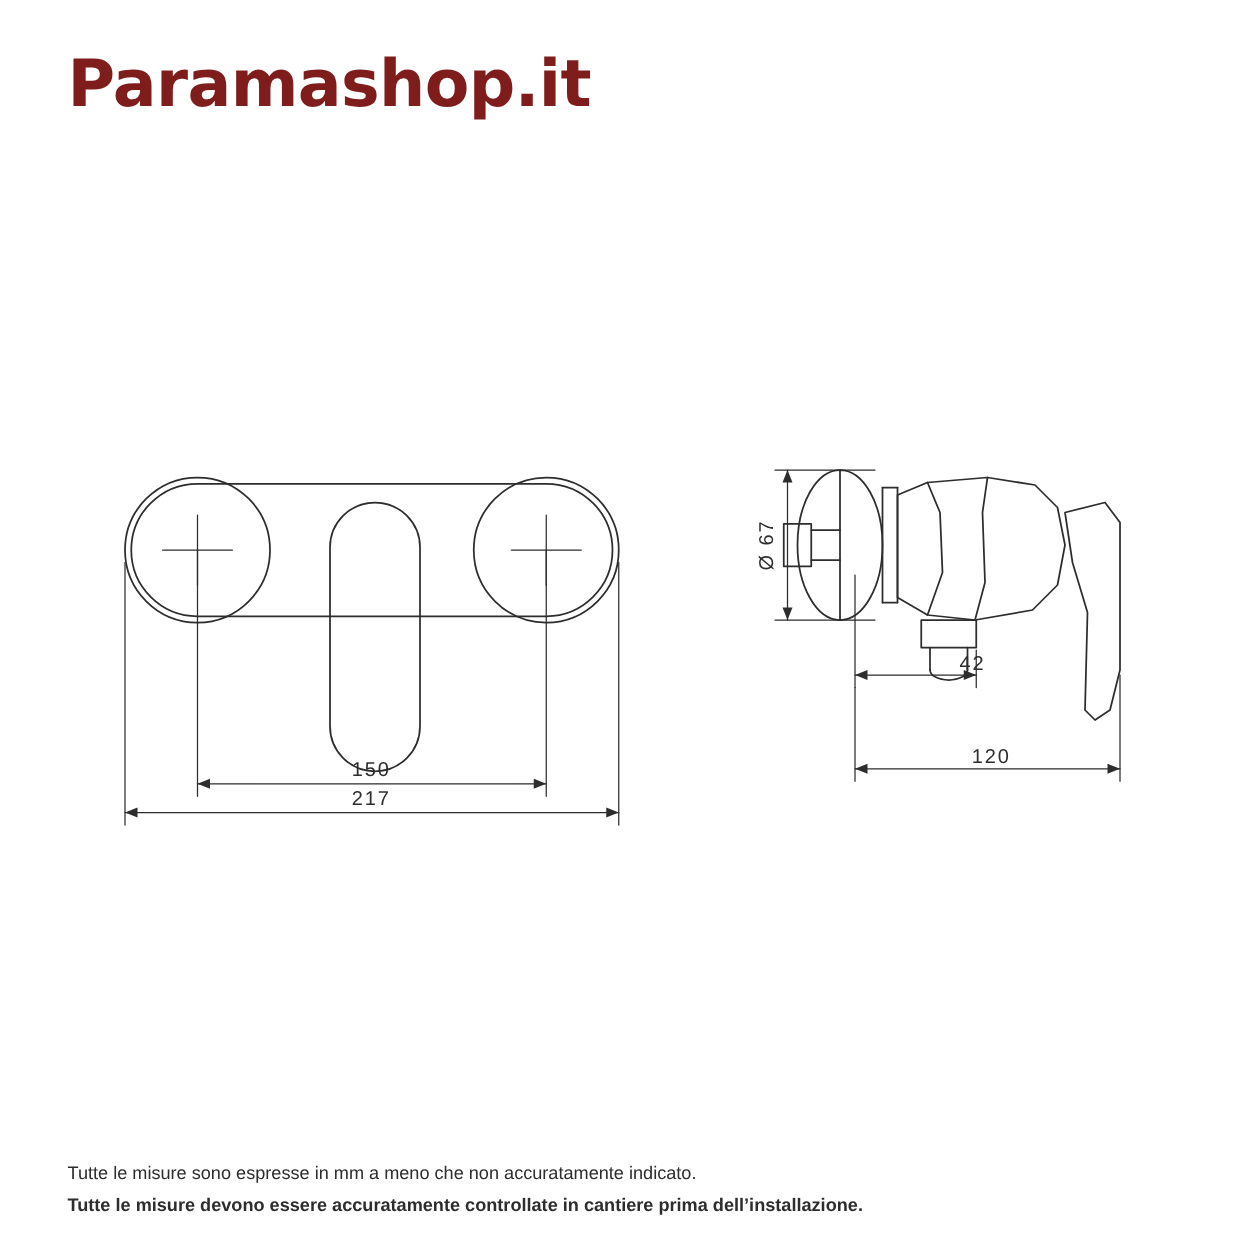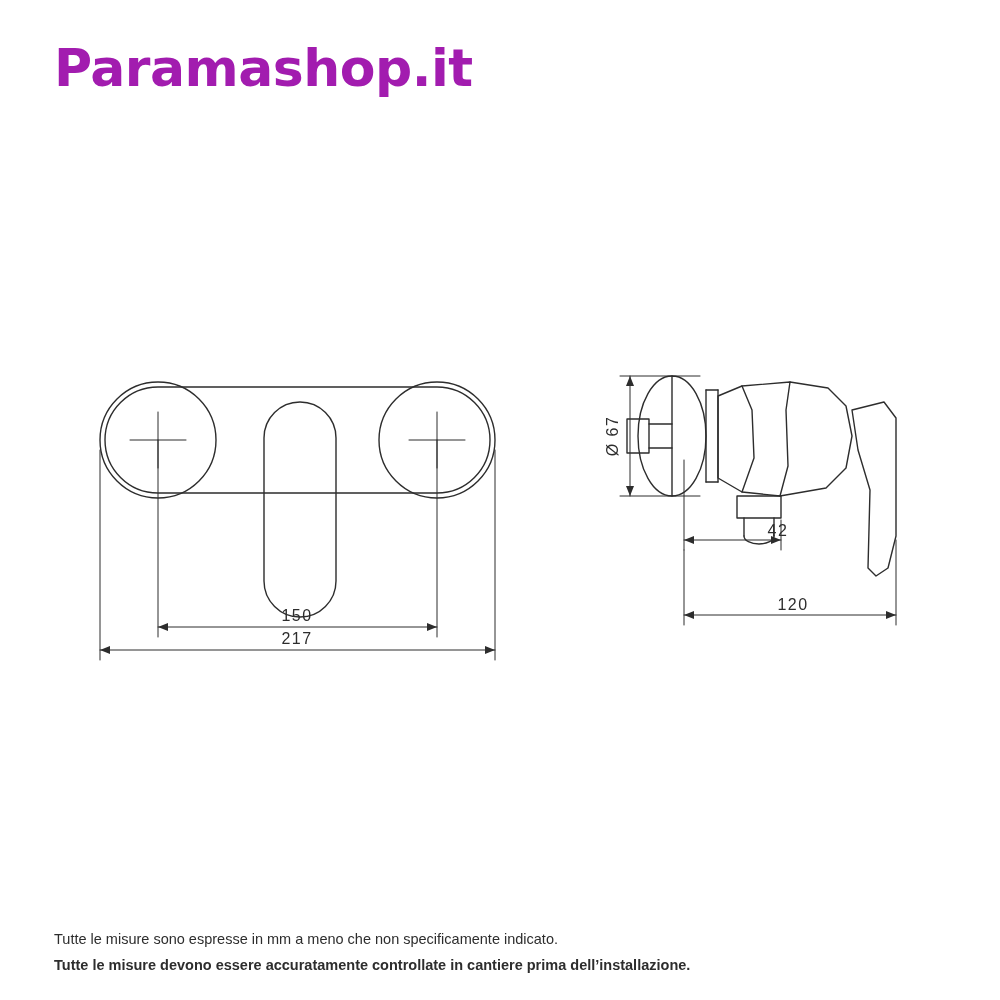--- a/index.html
+++ b/index.html
@@ -42,21 +42,21 @@
   #note-2 { top: 957px; font-weight: bold; }
   svg { display: block; }
   text {
     font-family: "Liberation Sans", sans-serif;
     fill: #2d2d2d;
   }
 </style>
 </head>
 <body>
 
-<div id="brand" style="color: #a21caf;">Paramashop.it</div>
+<div id="brand" style="color: #7f1d1d;">Paramashop.it</div>
 
 <div id="drawing-area">
   <svg width="1000" height="360" viewBox="0 0 1000 360">
     <g fill="none" stroke="#2d2d2d" stroke-width="1.4" stroke-linejoin="round" stroke-linecap="round">
 
       <g>
 
         <circle cx="158" cy="100" r="58"></circle>
 
         <circle cx="437" cy="100" r="58"></circle>
@@ -178,14 +178,14 @@
     <text x="297" y="304" font-size="16" text-anchor="middle" letter-spacing="1.5">217</text>
 
     <text x="618" y="96" font-size="16" text-anchor="middle" letter-spacing="1.5" transform="rotate(-90 618 96)">Ø 67</text>
 
     <text x="778" y="196" font-size="16" text-anchor="middle" letter-spacing="1.5">42</text>
 
     <text x="793" y="270" font-size="16" text-anchor="middle" letter-spacing="1.5">120</text>
   </svg>
 </div>
 
-<div class="note-line" id="note-1">Tutte le misure sono espresse in mm a meno che non specificamente indicato.</div>
+<div class="note-line" id="note-1">Tutte le misure sono espresse in mm a meno che non accuratamente indicato.</div>
 <div class="note-line" id="note-2">Tutte le misure devono essere accuratamente controllate in cantiere prima dell’installazione.</div>
 
 </body></html>

